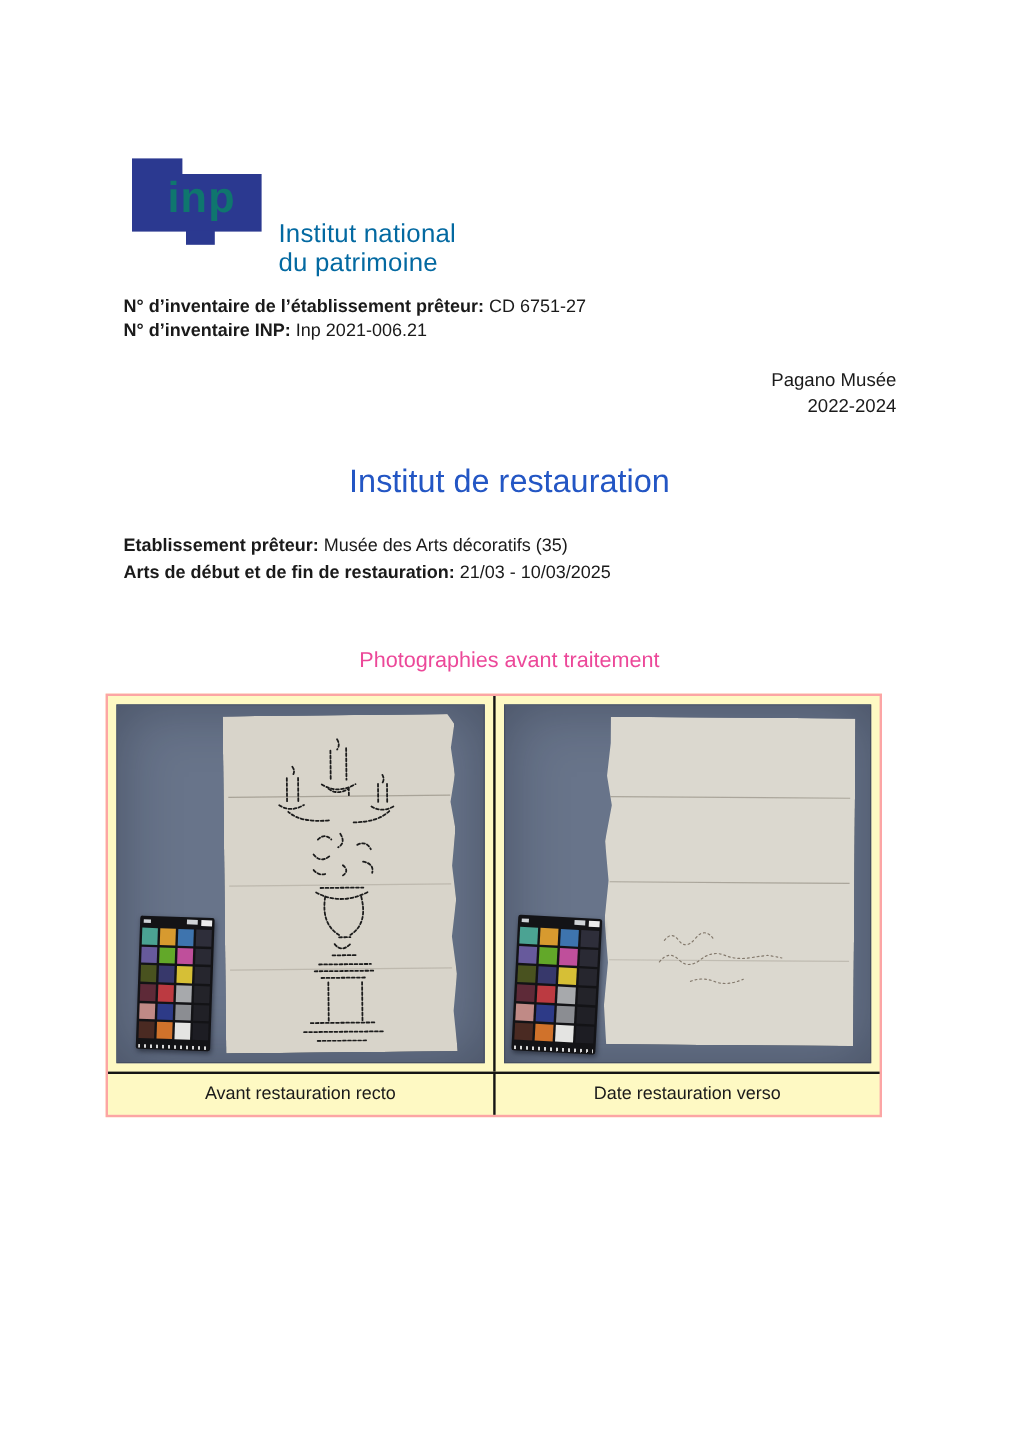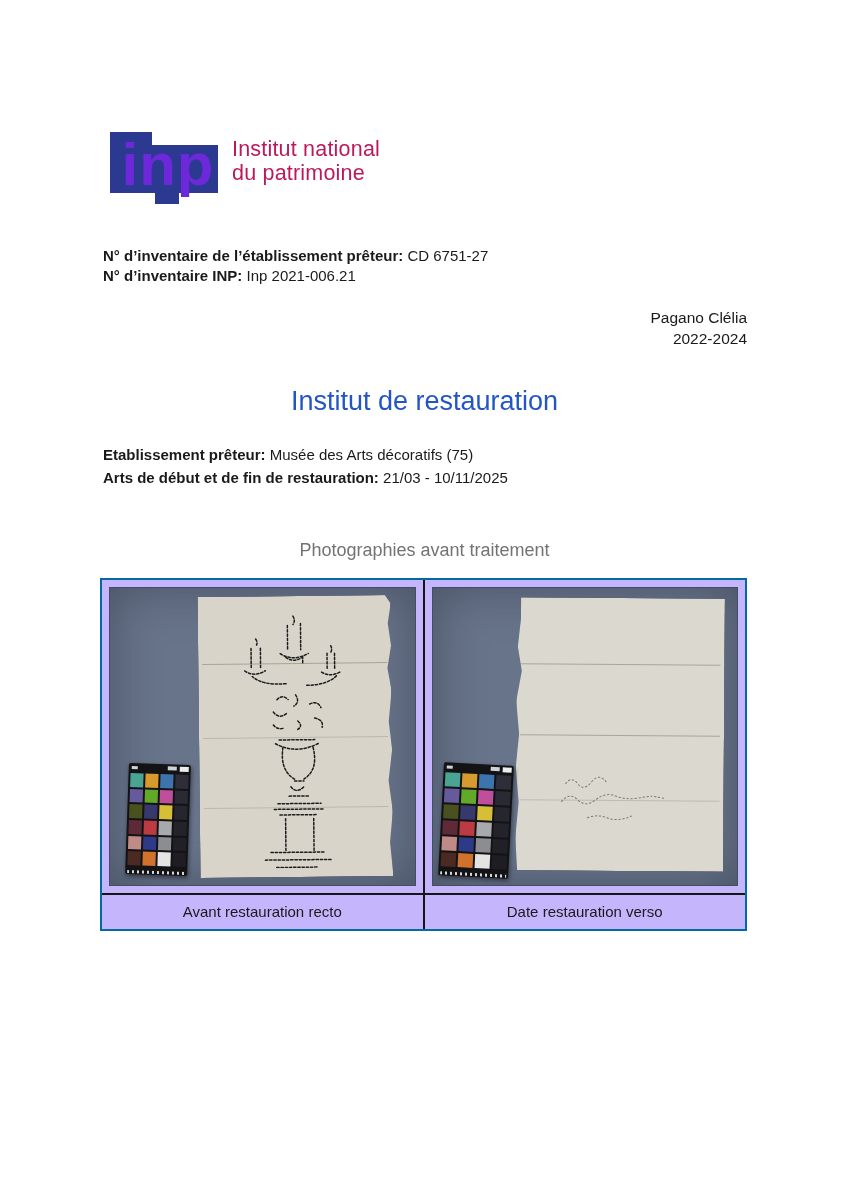--- a/index.html
+++ b/index.html
@@ -13,21 +13,21 @@
     overflow:hidden;
   }
   
   .logo{position:absolute;left:110px;top:132px;width:320px;height:75px;}
   .logo-box{position:absolute;left:0;top:0;width:108px;height:72px;}
   .logo-box .tab-top{position:absolute;left:0;top:0;width:42px;height:15px;}
   .logo-box .main{position:absolute;left:0;top:13px;width:108px;height:48px;}
   .logo-box .tab-bottom{position:absolute;left:45px;top:60px;width:24px;height:12px;}
   .logo-acronym{
     position:absolute;left:10px;top:3px;width:96px;
-    font-size:60px;font-weight:bold;color:#6d28d9;
+    font-size:36px;font-weight:bold;color:#0f766e;
     letter-spacing:1px;line-height:60px;text-align:center;
   }
   .logo-wordmark{
     position:absolute;left:122px;top:5px;
     font-size:21.5px;line-height:24px;font-weight:normal;
     letter-spacing:0.2px;white-space:nowrap;
   }
   
   .inventory{position:absolute;left:103px;top:246px;font-size:15px;line-height:19.5px;}
   .inventory b{font-weight:bold;}
@@ -36,21 +36,21 @@
     position:absolute;left:0;right:0;top:386px;
     text-align:center;font-size:27px;font-weight:normal;
   }
   .details{position:absolute;left:103px;top:443px;font-size:15px;line-height:23px;}
   .details b{font-weight:bold;margin-top:16px;}
   .section-heading{
     position:absolute;left:0;right:0;top:540px;
     text-align:center;font-size:18px;
   }
   
-  .photo-table{position:absolute;left:100px;top:578px;width:643px;border:2px solid #0369a1;background:#c4b5fd;}
+  .photo-table{position:absolute;left:88px;top:578px;width:643px;border:2px solid #fca5a5;background:#fef9c3;}
   .photo-row{display:flex;}
   .photo-cell{flex:1;padding:7px;min-width:0;}
   .photo-cell.first{border-right:2px solid #151515;}
   .caption-row{display:flex;border-top:2px solid #151515;}
   .caption-cell{flex:1;text-align:center;padding:8px 0 9px;font-size:15px;min-width:0;}
   .caption-cell.first{border-right:2px solid #151515;}
   .photo{
     position:relative;height:297px;overflow:hidden;
     border:1px solid #454e61;
     box-shadow:inset 0 0 50px rgba(15,20,35,.35);
@@ -99,52 +99,52 @@
 
 <div class="page">
 
   <div class="logo">
     <div class="logo-box">
       <div class="tab-top" style="background:#2b3990;"></div>
       <div class="main" style="background:#2b3990;"></div>
       <div class="tab-bottom" style="background:#2b3990;"></div>
       <div class="logo-acronym">inp</div>
     </div>
-    <div class="logo-wordmark" style="color:#be185d;">
+    <div class="logo-wordmark" style="color:#0369a1;margin-top:46px;">
       <div>Institut national</div>
       <div>du patrimoine</div>
     </div>
   </div>
 
   <div class="inventory">
     <div>
       <b>N° d’inventaire de l’établissement prêteur:</b><span> CD 6751-27</span>
     </div>
     <div>
       <b>N° d’inventaire INP:</b><span> Inp 2021-006.21</span>
     </div>
   </div>
 
   <div class="author">
-    <div>Pagano Clélia</div>
+    <div>Pagano Musée</div>
     <div>2022-2024</div>
   </div>
 
   <div class="doc-title" style="color:#2356c4;">Institut de restauration</div>
 
   <div class="details">
     <div>
-      <b>Etablissement prêteur:</b><span> Musée des Arts décoratifs (75)</span>
-    </div>
-    <div>
-      <b>Arts de début et de fin de restauration:</b><span> 21/03 - 10/11/2025</span>
-    </div>
-  </div>
-
-  <div class="section-heading" style="color:#737373;">Photographies avant traitement</div>
+      <b>Etablissement prêteur:</b><span> Musée des Arts décoratifs (35)</span>
+    </div>
+    <div>
+      <b>Arts de début et de fin de restauration:</b><span> 21/03 - 10/03/2025</span>
+    </div>
+  </div>
+
+  <div class="section-heading" style="color:#ec4899;">Photographies avant traitement</div>
 
   <div class="photo-table">
     <div class="photo-row">
 
       <div class="photo-cell first">
         <div class="photo" style="background:#68748a;">
           <div class="paper paper-recto" style="background:#d8d4ca;">
             <div class="crease" style="top:24%;"></div>
             <div class="crease light" style="top:50%;"></div>
             <div class="crease light" style="top:75%;"></div>

